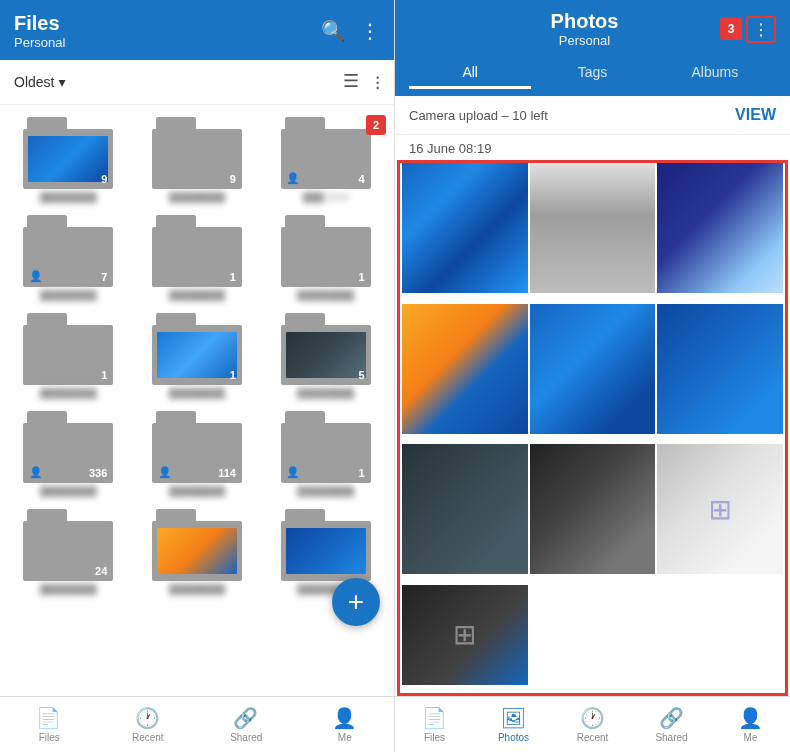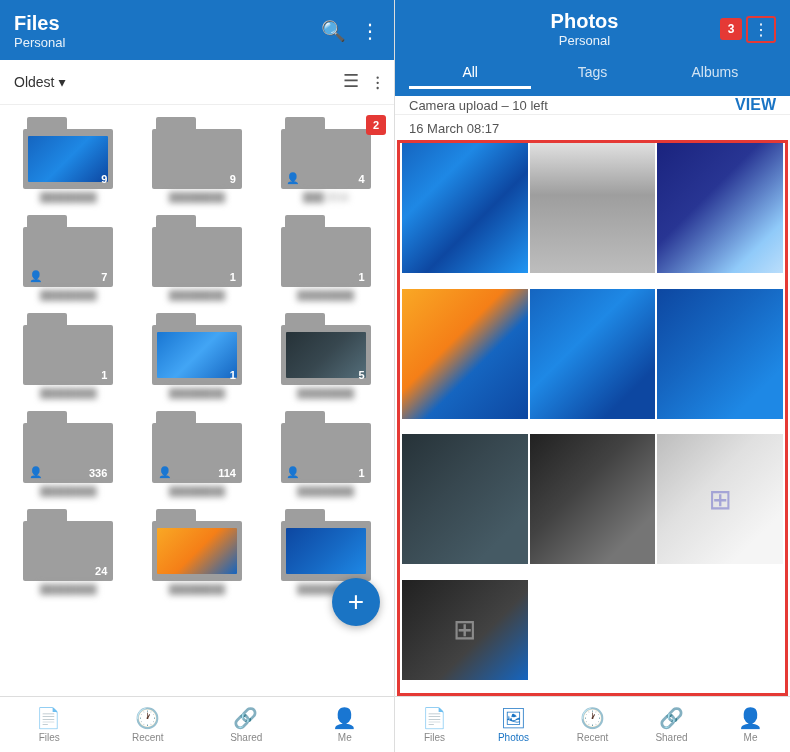--- a/index.html
+++ b/index.html
@@ -45,21 +45,21 @@
     .right-header-title { display: flex; flex-direction: column; align-items: center; flex: 1; }
     .right-header-title .app-name { font-size: 20px; font-weight: 600; }
     .right-header-title .sub-name { font-size: 13px; opacity: 0.9; }
     .right-header-actions { display: flex; gap: 4px; align-items: center; }
     .badge-3 { background: #e53935; color: #fff; font-size: 12px; font-weight: 700; width: 22px; height: 22px; border-radius: 3px; display: flex; align-items: center; justify-content: center; }
     .menu-icon-btn { border: 2px solid #e53935; border-radius: 3px; padding: 2px 5px; color: #fff; font-size: 16px; display: flex; align-items: center; cursor: pointer; }
     .right-tabs { display: flex; gap: 0; margin-top: 4px; }
     .right-tab { flex: 1; text-align: center; padding: 8px 0 6px; font-size: 14px; color: rgba(255,255,255,0.8); cursor: pointer; border-bottom: 3px solid transparent; }
     .right-tab.active { color: #fff; border-bottom: 3px solid #fff; }
 
-    .upload-bar { display: flex; align-items: center; justify-content: space-between; padding: 0 14px; border-bottom: 1px solid #eee; }
+    .upload-bar { display: flex; align-items: center; justify-content: space-between; padding: 10px 14px; border-bottom: 1px solid #eee; }
     .upload-text { font-size: 13px; color: #555; }
     .view-btn { font-size: 16px; color: #1a74c4; font-weight: 600; cursor: pointer; }
 
     .date-label { font-size: 13px; color: #555; padding: 6px 14px 4px; }
 
     .photo-grid { display: grid; grid-template-columns: repeat(3, 1fr); gap: 2px; padding: 0 2px; flex: 1; overflow: hidden; border: 3px solid #e53935; margin: 0 2px; }
     .photo-cell { background: #888; overflow: hidden; display: flex; align-items: center; justify-content: center; }
 
     
     .photo-laptop-1 { background: linear-gradient(135deg, #1565c0 0%, #1e88e5 30%, #0d47a1 60%, #2196f3 100%); }
@@ -301,21 +301,21 @@
       <div class="right-tab">Tags</div>
       <div class="right-tab">Albums</div>
     </div>
   </div>
 
   <div class="upload-bar">
     <span class="upload-text">Camera upload – 10 left</span>
     <span class="view-btn">VIEW</span>
   </div>
 
-  <div class="date-label">16 March  08:17</div>
+  <div class="date-label">16 June  08:19</div>
 
   <div class="photo-grid">
     <div class="photo-cell photo-laptop-1" style="height:130px;"></div>
     <div class="photo-cell photo-laptop-2" style="height:130px;"></div>
     <div class="photo-cell photo-laptop-3" style="height:130px;"></div>
     <div class="photo-cell photo-laptop-4" style="height:130px;"></div>
     <div class="photo-cell photo-laptop-5" style="height:130px;"></div>
     <div class="photo-cell photo-laptop-6" style="height:130px;"></div>
     <div class="photo-cell photo-laptop-7" style="height:130px;"></div>
     <div class="photo-cell photo-laptop-8" style="height:130px;"></div>

